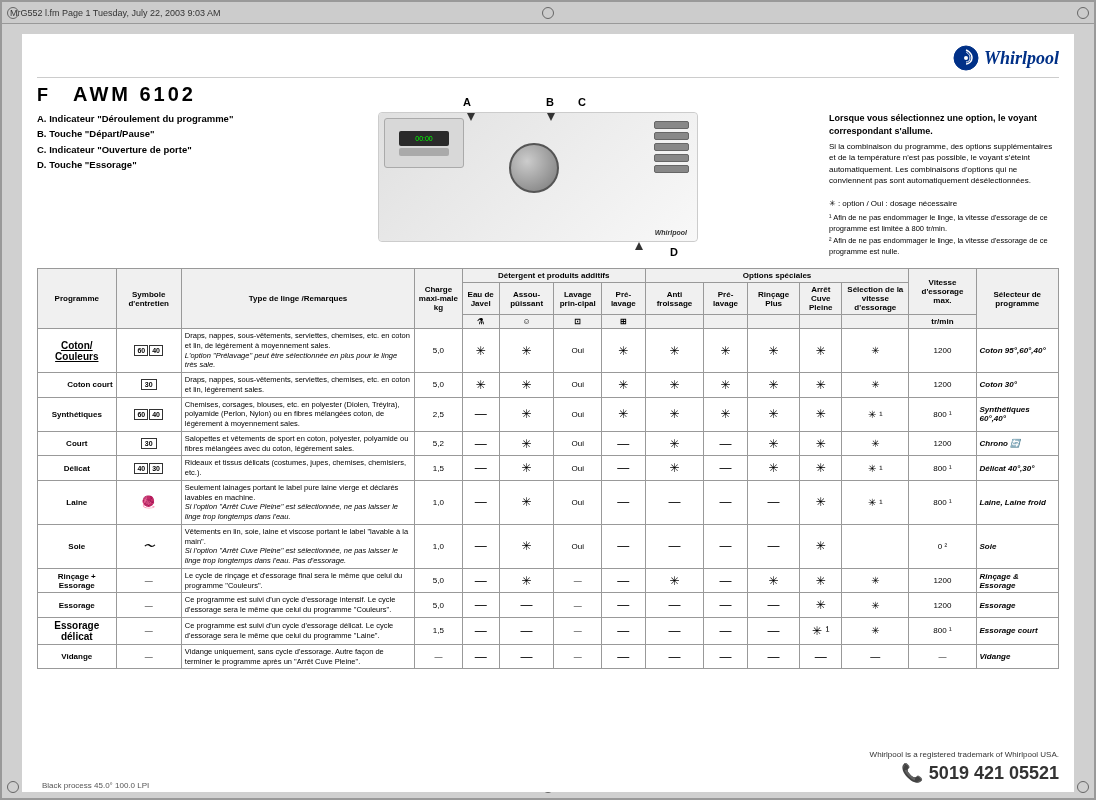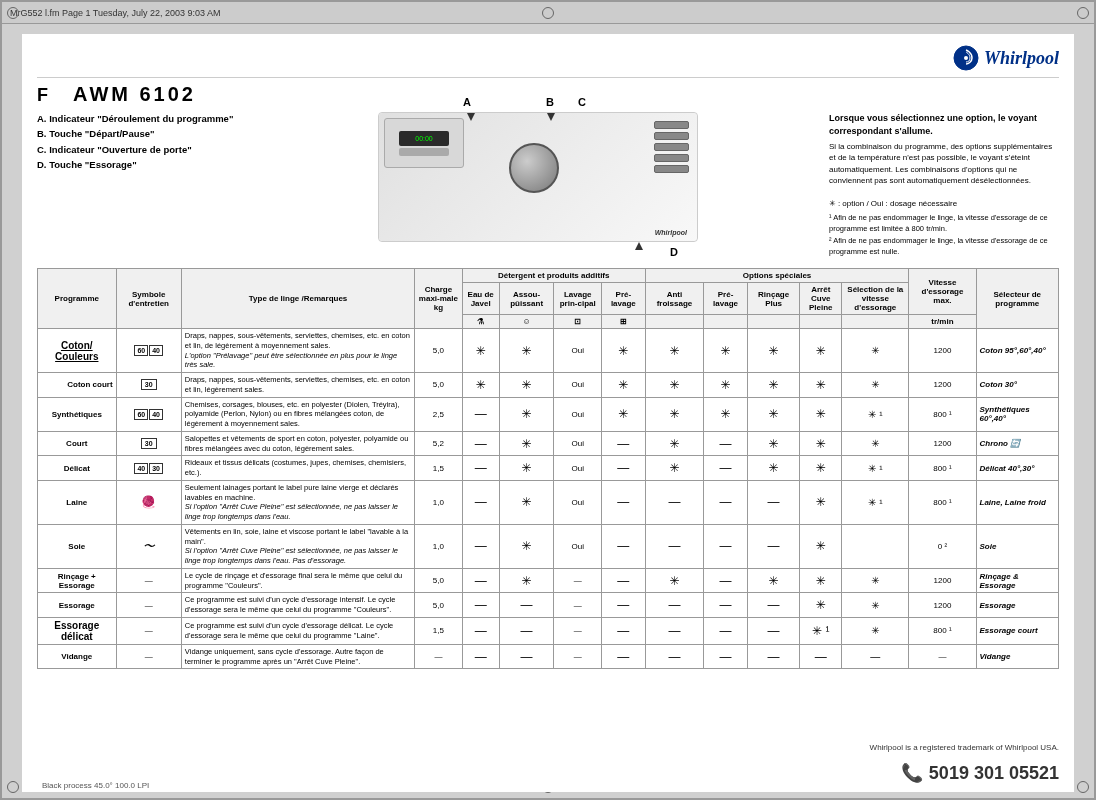--- a/index.html
+++ b/index.html
@@ -173,21 +173,21 @@
     .footer .barcode-num {
       font-size: 18px;
       font-weight: bold;
       display: flex;
       align-items: center;
       gap: 5px;
       justify-content: flex-end;
     }
     .footer .trademark {
       font-size: 8px;
-      margin-bottom: 10px;
+      margin-bottom: 3px;
     }
     .bottom-bar {
       position: absolute;
       bottom: 2px;
       left: 20px;
       font-size: 8px;
       color: #555;
     }
 
     
@@ -537,21 +537,21 @@
             <td style="font-size: 8px;">—</td>
             <td class="selecteur-cell" style="font-size: 8px; font-weight: bold; font-style: italic; text-align: left;">Vidange</td>
           </tr>
         </tbody>
     </table>
 
     <div class="footer">
       <div class="trademark">Whirlpool is a registered trademark of Whirlpool USA.</div>
       <div class="barcode-num">
         <span>📞</span>
-        <span>5019 301 05521</span>
+        <span>5019 421 05521</span>
       </div>
     </div>
 
     <div class="bottom-bar">
       <span>Black process 45.0°  100.0 LPI</span>
     </div>
 
   </div>
 </div>
 

